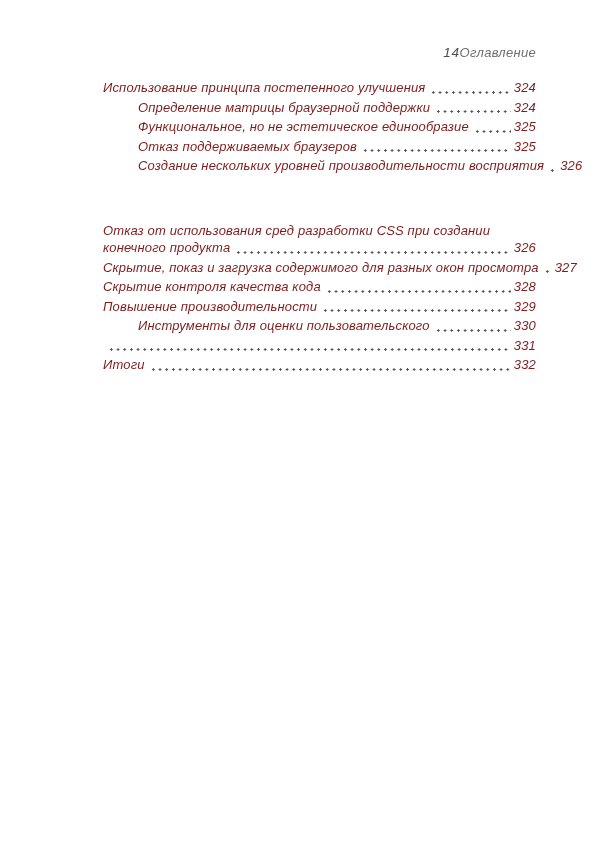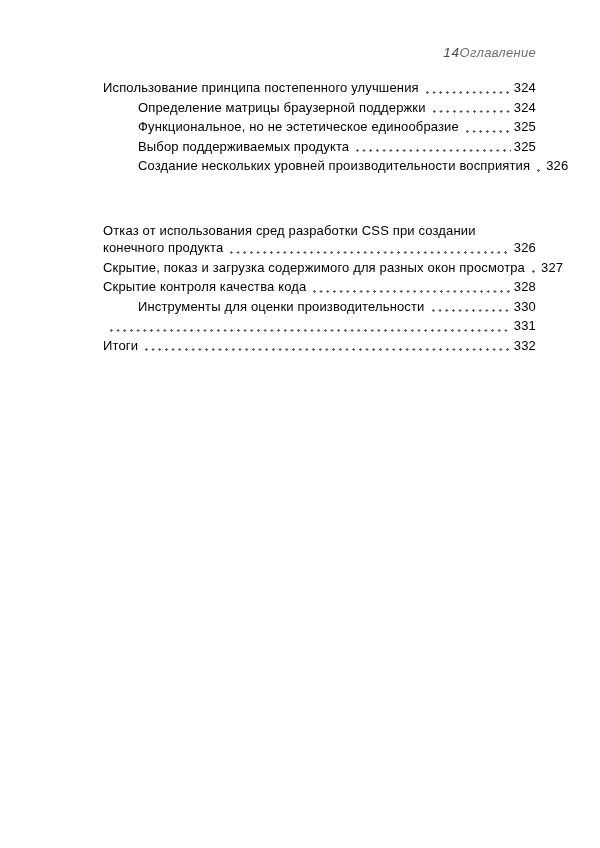--- a/index.html
+++ b/index.html
@@ -30,21 +30,22 @@
   }
   .runhead {
     font-size: 13px;
     color: #6e6e6e;
     letter-spacing: 0.3px;
   }
   .toc {
     margin: 18px 64px 0 103px;
     font-size: 13px;
     letter-spacing: 0.15px;
-    color: #000000;
+    color: #7f1d1d;
+    font-style: italic;
   }
   .row {
     display: flex;
     align-items: baseline;
     height: 19.5px;
     line-height: 19.5px;
     white-space: nowrap;
   }
   .lvl2 {
     padding-left: 35px;
@@ -97,21 +98,21 @@
       <span class="pg">324</span>
     </div>
 
     <div class="row lvl2">
       <span class="t">Функциональное, но не эстетическое единообразие</span>
       <span class="leader"></span>
       <span class="pg">325</span>
     </div>
 
     <div class="row lvl2">
-      <span class="t">Выбор поддерживаемых продукта</span>
+      <span class="t">Отказ поддерживаемых браузеров</span>
       <span class="leader"></span>
       <span class="pg">325</span>
     </div>
 
     <div class="row lvl2">
       <span class="t">Создание нескольких уровней производительности восприятия</span>
       <span class="leader"></span>
       <span class="pg">326</span>
     </div>
 
@@ -129,23 +130,28 @@
       <span class="leader"></span>
       <span class="pg">327</span>
     </div>
 
     <div class="row lvl1">
       <span class="t">Скрытие контроля качества кода</span>
       <span class="leader"></span>
       <span class="pg">328</span>
     </div>
 
+    <div class="row lvl1">
+      <span class="t">Повышение производительности</span>
+      <span class="leader"></span>
+      <span class="pg">329</span>
+    </div>
 
     <div class="row lvl2">
-      <span class="t">Инструменты для оценки производительности</span>
+      <span class="t">Инструменты для оценки пользовательского</span>
       <span class="leader"></span>
       <span class="pg">330</span>
     </div>
 
     <div class="row lvl1">
       <span class="leader"></span>
       <span class="pg">331</span>
     </div>
 
     <div class="row lvl1">

